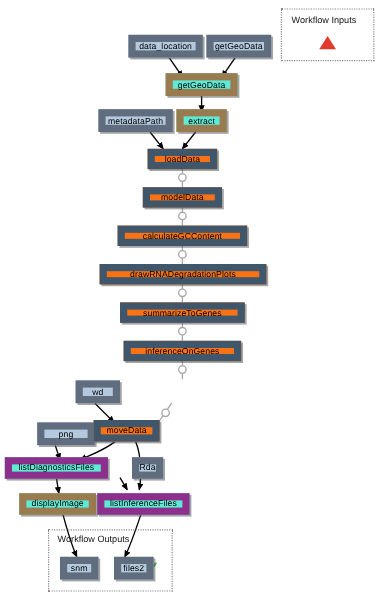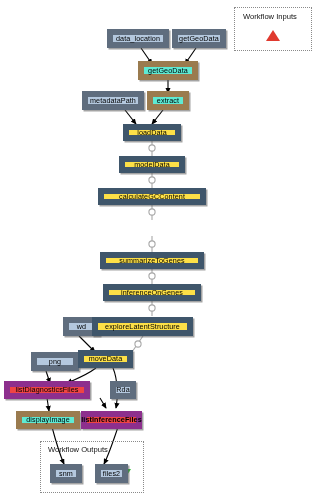--- a/index.html
+++ b/index.html
@@ -14,23 +14,23 @@
     border:6px solid #0f766e;
     display:flex;align-items:center;justify-content:center;
     font-size:7.2px;
     color:#000;
     white-space:nowrap;
     letter-spacing:.1px;
     box-shadow:1.5px 1.5px 0 rgba(90,90,90,.55);
     line-height:1;
   }
   .n-port   {background:#b4c8de;border-color:#5f6d7e;}
-  .n-proc   {background:#fde047;border-color:#3f566b;}
+  .n-proc   {background:#f97316;border-color:#3f566b;}
   .n-tan    {background:#5eead4;border-color:#9a7b4f;}
-  .n-magenta{background:#ef4444;border-color:#8d2f8d;}
+  .n-magenta{background:#5eead4;border-color:#8d2f8d;}
   .n-out    {background:#b4c8de;border-color:#5f6d7e;}
 
   
   .group{
     position:absolute;
     box-sizing:border-box;
     border:1.4px dotted #8a8a8a;
     background:transparent;
   }
   .group-title{
@@ -134,38 +134,38 @@
   <div class="node n-port" style="left:82px;top:91px;width:62px;height:19px;">metadataPath</div>
 
   <div class="node n-tan" style="left:147px;top:91px;width:42px;height:19px;">extract</div>
 
   <div class="node n-proc" style="left:123px;top:124px;width:58px;height:17px;">loadData</div>
 
   <div class="node n-proc" style="left:119px;top:156px;width:66px;height:17px;">modelData</div>
 
   <div class="node n-proc" style="left:98px;top:188px;width:108px;height:17px;">calculateGCContent</div>
 
+  <div class="node n-proc" style="left:83px;top:220px;width:139px;height:17px;">drawRNADegradationPlots</div>
 
   <div class="node n-proc" style="left:100px;top:252px;width:104px;height:17px;">summarizeToGenes</div>
 
   <div class="node n-proc" style="left:103px;top:284px;width:98px;height:17px;">inferenceOnGenes</div>
 
   <div class="node n-port" style="left:63px;top:317px;width:37px;height:19px;">wd</div>
 
-  <div class="node n-proc" style="left:92px;top:317px;width:101px;height:19px;">exploreLatentStructure</div>
 
   <div class="node n-port" style="left:31px;top:352px;width:48px;height:19px;">png</div>
 
   <div class="node n-proc" style="left:78px;top:350px;width:55px;height:18px;">moveData</div>
 
   <div class="node n-magenta" style="left:4px;top:381px;width:86px;height:18px;">listDiagnosticsFiles</div>
 
   <div class="node n-port" style="left:110px;top:381px;width:26px;height:18px;">Rda</div>
 
   <div class="node n-tan" style="left:16px;top:411px;width:64px;height:18px;">displayImage</div>
 
-  <div class="node n-magenta" style="left:81px;top:411px;width:61px;height:18px;font-weight:bold;">listInferenceFiles</div>
+  <div class="node n-magenta" style="left:81px;top:411px;width:77px;height:18px;">listInferenceFiles</div>
 
   <div class="node n-out" style="left:50px;top:464px;width:32px;height:19px;">snm</div>
 
   <div class="node n-out" style="left:85px;top:464px;width:33px;height:19px;margin-left:10px;">files2</div>
 
 </div>
 
 </body></html>

